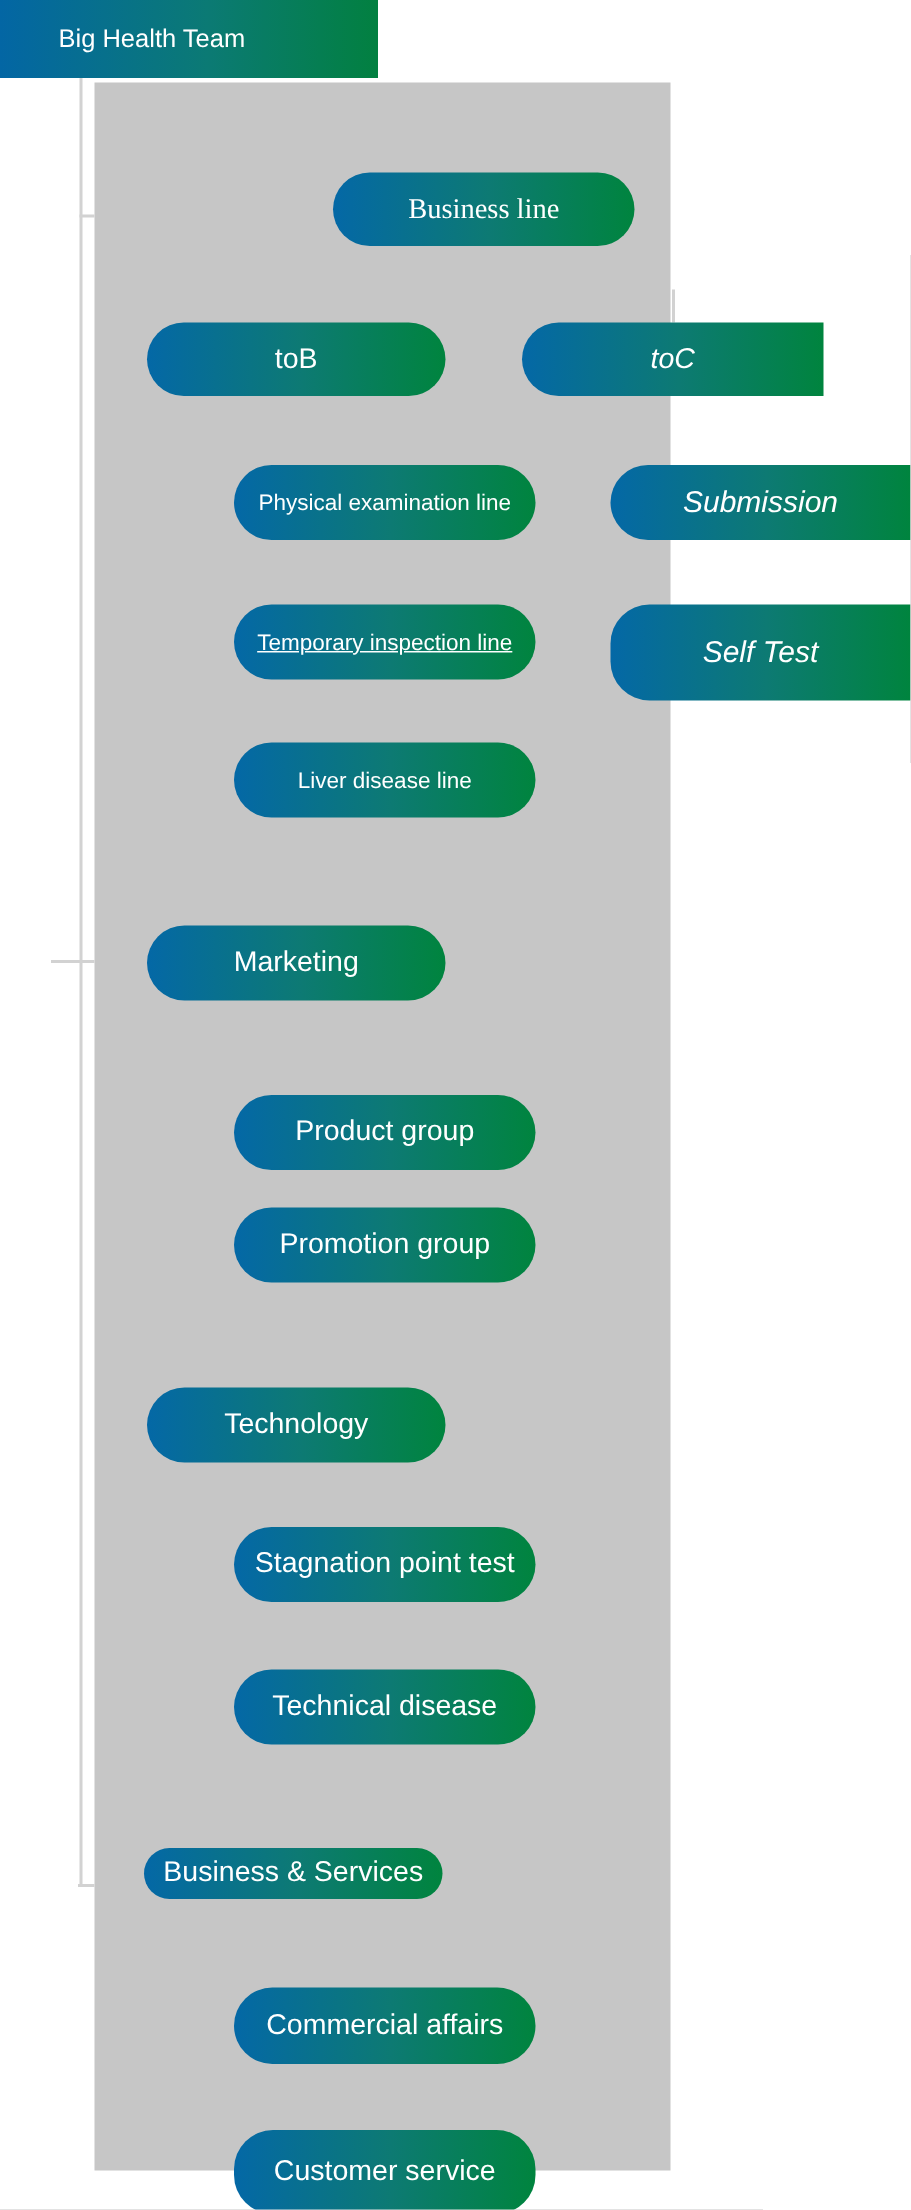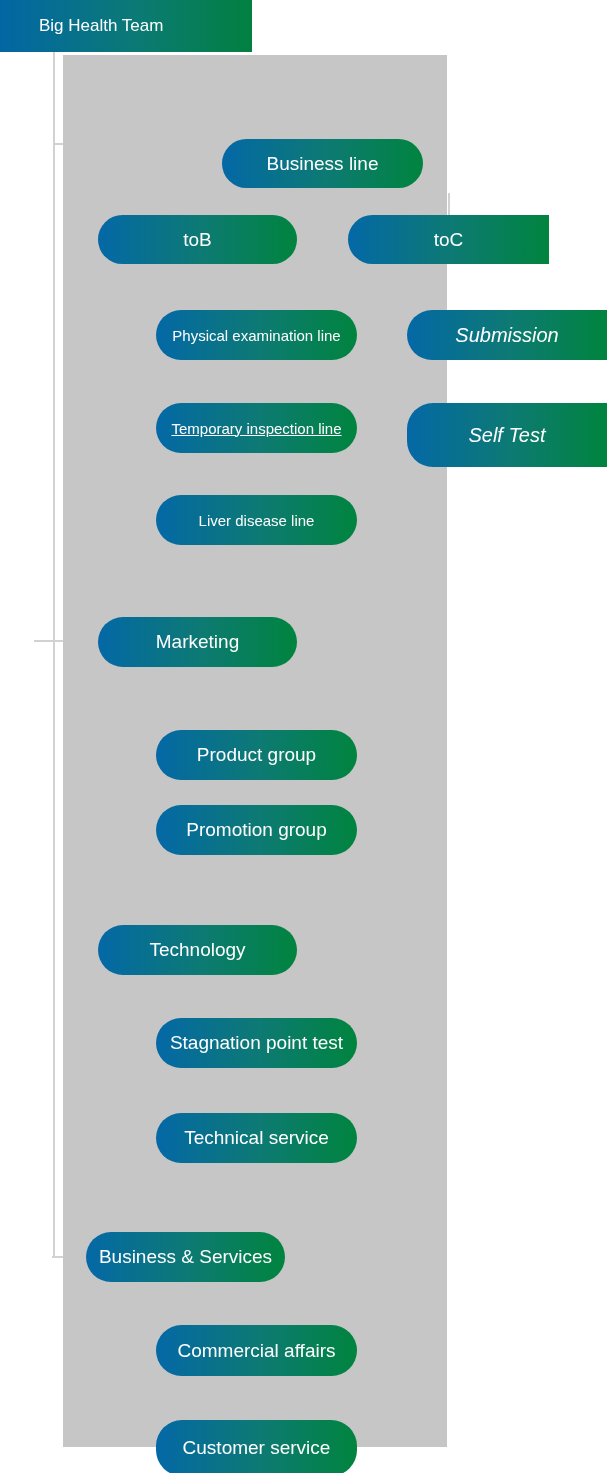--- a/index.html
+++ b/index.html
@@ -51,35 +51,35 @@
   }
   .pill.small-text { font-size: 15px; }
   .pill.big-text { font-size: 20px; font-style: italic; }
   .pill.flat-right { border-radius: 26px 0 0 26px; }
   .connector {
     position: absolute;
     background: #d2d2d2;
   }
 
   
-  #n-business-line { left: 222px; top: 139px; width: 201px; height: 49px; }
+  #n-business-line { left: 222px; top: 115px; width: 201px; height: 49px; font-family: Liberation Serif, serif; }
   #n-tob           { left: 98px;  top: 215px; width: 199px; height: 49px; }
-  #n-toc           { left: 348px; top: 215px; width: 201px; height: 49px; }
+  #n-toc           { left: 348px; top: 215px; width: 201px; height: 49px; font-style: italic; }
   #n-physical      { left: 156px; top: 310px; width: 201px; height: 50px; }
   #n-submission    { left: 407px; top: 310px; width: 200px; height: 50px; }
   #n-temporary     { left: 156px; top: 403px; width: 201px; height: 50px; text-decoration: underline; }
   #n-self-test     { left: 407px; top: 403px; width: 200px; height: 64px; }
   #n-liver         { left: 156px; top: 495px; width: 201px; height: 50px; }
   #n-marketing     { left: 98px;  top: 617px; width: 199px; height: 50px; }
   #n-product       { left: 156px; top: 710px; width: 201px; height: 50px; margin-top: 20px; }
   #n-promotion     { left: 156px; top: 805px; width: 201px; height: 50px; }
   #n-technology    { left: 98px;  top: 925px; width: 199px; height: 50px; }
   #n-stagnation    { left: 156px; top: 1018px; width: 201px; height: 50px; }
   #n-tech-support  { left: 156px; top: 1113px; width: 201px; height: 50px; }
-  #n-biz-services  { left: 86px;  top: 1232px; width: 199px; height: 50px; }
+  #n-biz-services  { left: 96px;  top: 1232px; width: 199px; height: 34px; }
   #n-commercial    { left: 156px; top: 1325px; width: 201px; height: 51px; }
   #n-customer      { left: 156px; top: 1420px; width: 201px; height: 56px; }
 
   
   #c-main-vertical   { left: 53px;  top: 52px;   width: 2px;  height: 1206px; }
   #c-tick-business   { left: 53px;  top: 143px;  width: 10px; height: 2px; }
   #c-tick-marketing  { left: 34px;  top: 640px;  width: 29px; height: 2px; }
   #c-tick-bottom     { left: 52px;  top: 1256px; width: 11px; height: 2px; }
   #c-toc-vertical    { left: 448px; top: 193px;  width: 2px;  height: 22px; }
 </style>
@@ -110,19 +110,19 @@
   <div class="pill big-text flat-right" id="n-self-test">Self Test</div>
 
   <div class="pill small-text" id="n-liver">Liver disease line</div>
 
   <div class="pill" id="n-marketing">Marketing</div>
   <div class="pill" id="n-product">Product group</div>
   <div class="pill" id="n-promotion">Promotion group</div>
 
   <div class="pill" id="n-technology">Technology</div>
   <div class="pill" id="n-stagnation">Stagnation point test</div>
-  <div class="pill" id="n-tech-support">Technical service</div>
+  <div class="pill" id="n-tech-support">Technical disease</div>
 
   <div class="pill" id="n-biz-services">Business &amp; Services</div>
   <div class="pill" id="n-commercial">Commercial affairs</div>
   <div class="pill" id="n-customer">Customer service</div>
 
 </div>
 
 </body></html>

